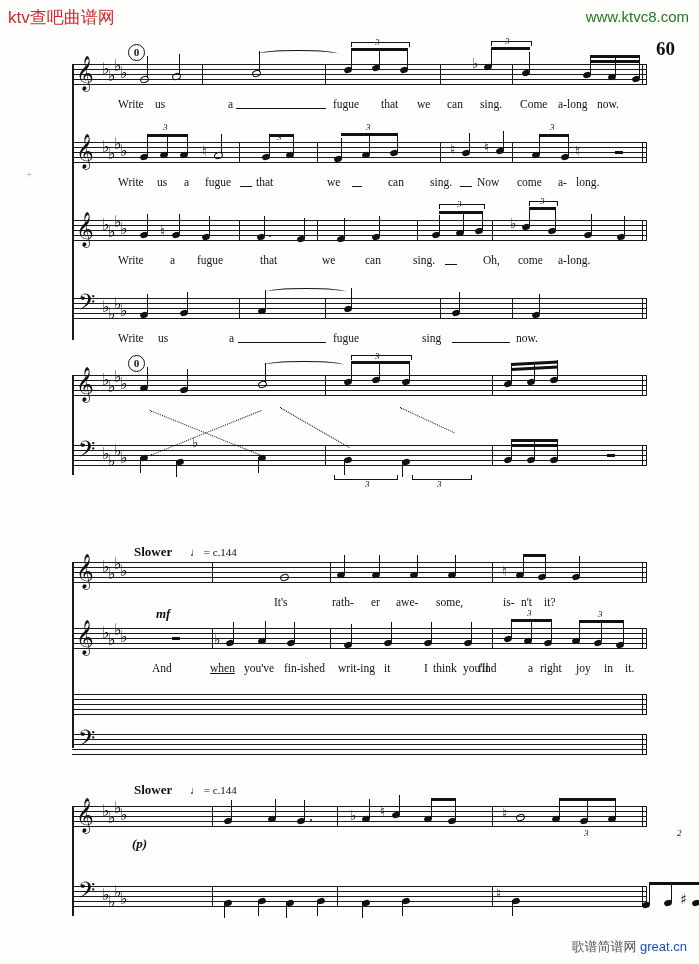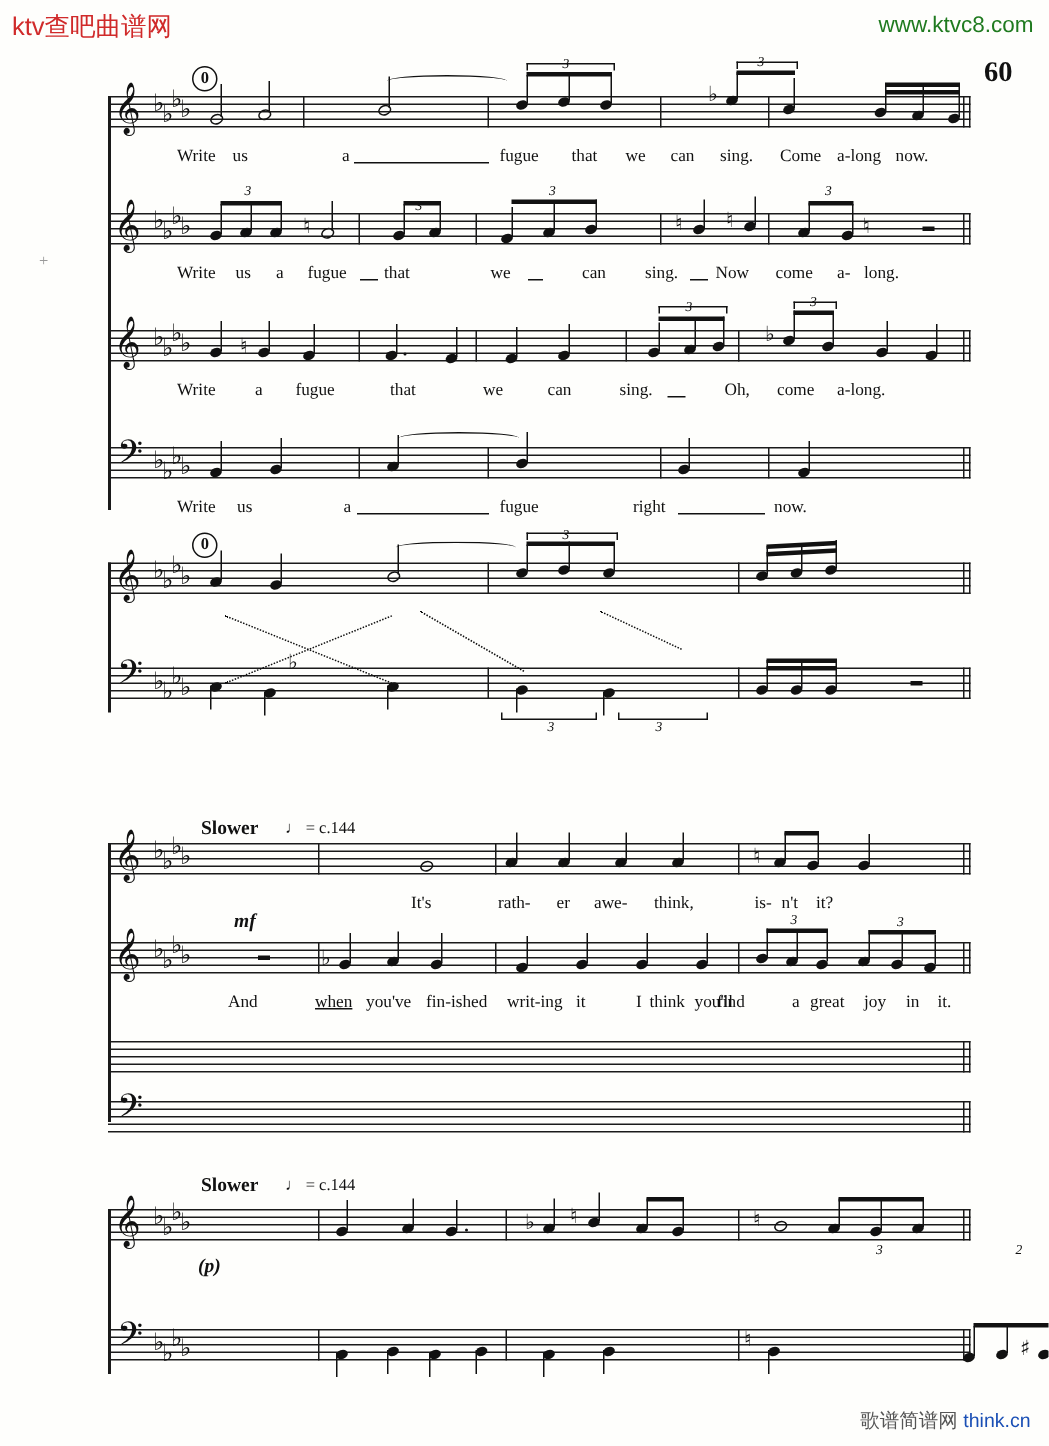--- a/index.html
+++ b/index.html
@@ -76,21 +76,21 @@
   .crosshair{position:absolute;color:#999;font-size:11px;}
 </style>
 </head>
 <body>
 
 <div class="watermark-left">ktv查吧曲谱网</div>
 <div class="watermark-right">www.ktvc8.com</div>
 <div class="page-number">60</div>
 <div class="watermark-bottom">
   <span class="grey">歌谱简谱网</span>
-  <span class="blue">think.cn</span>
+  <span class="blue">great.cn</span>
 </div>
 <div class="crosshair" style="left:26px;top:168px;">+</div>
 
 <div class="system" style="left:0;top:50px;width:699px;height:290px;">
 
   <div class="rehearsal" style="left:128px;top:-6px;">0</div>
 
   <div class="sysbracket" style="left:72px;top:14px;height:276px;"></div>
 
   <div class="staff" style="top:14px;left:72px;width:575px;">
@@ -358,21 +358,21 @@
     <div class="stem" style="left:387px;top:-6px;height:20px;"></div>
     <div class="nh" style="left:460px;top:14px;"></div>
     <div class="stem" style="left:467px;top:-4px;height:20px;"></div>
   </div>
 
   <div class="lyric" style="left:118px;top:282px;">Write</div>
   <div class="lyric" style="left:158px;top:282px;">us</div>
   <div class="lyric" style="left:229px;top:282px;">a</div>
   <div class="ext" style="left:238px;top:292px;width:88px;"></div>
   <div class="lyric" style="left:333px;top:282px;">fugue</div>
-  <div class="lyric" style="left:422px;top:282px;">right</div>
+  <div class="lyric" style="left:422px;top:282px;">sing</div>
   <div class="ext" style="left:452px;top:292px;width:58px;"></div>
   <div class="lyric" style="left:516px;top:282px;">now.</div>
 </div>
 
 <div class="system" style="left:0;top:355px;width:699px;height:130px;">
   <div class="rehearsal" style="left:128px;top:0px;">0</div>
   <div class="sysbracket" style="left:72px;top:20px;height:100px;"></div>
 
   <div class="staff" style="top:20px;left:72px;width:575px;">
     <div class="ln"></div>
@@ -512,21 +512,21 @@
     <div class="stem" style="left:473px;top:-6px;height:20px;"></div>
     <div class="beam" style="left:451px;top:-8px;width:23px;"></div>
     <div class="nh" style="left:500px;top:12px;"></div>
     <div class="stem" style="left:507px;top:-6px;height:20px;"></div>
   </div>
 
   <div class="lyric" style="left:274px;top:48px;">It's</div>
   <div class="lyric" style="left:332px;top:48px;">rath-</div>
   <div class="lyric" style="left:371px;top:48px;">er</div>
   <div class="lyric" style="left:396px;top:48px;">awe-</div>
-  <div class="lyric" style="left:436px;top:48px;">think,</div>
+  <div class="lyric" style="left:436px;top:48px;">some,</div>
   <div class="lyric" style="left:503px;top:48px;">is-</div>
   <div class="lyric" style="left:521px;top:48px;">n't</div>
   <div class="lyric" style="left:544px;top:48px;">it?</div>
 
   <div class="staff" style="top:80px;left:72px;width:575px;">
     <div class="ln"></div>
       <div class="ln"></div>
       <div class="ln"></div>
       <div class="ln"></div>
       <div class="ln"></div>
@@ -586,21 +586,21 @@
   <div class="lyric" style="left:210px;top:114px;text-decoration:underline;">when</div>
   <div class="lyric" style="left:244px;top:114px;">you've</div>
   <div class="lyric" style="left:284px;top:114px;">fin-ished</div>
   <div class="lyric" style="left:338px;top:114px;">writ-ing</div>
   <div class="lyric" style="left:384px;top:114px;">it</div>
   <div class="lyric" style="left:424px;top:114px;">I</div>
   <div class="lyric" style="left:433px;top:114px;">think</div>
   <div class="lyric" style="left:463px;top:114px;">you'll</div>
   <div class="lyric" style="left:478px;top:114px;">find</div>
   <div class="lyric" style="left:528px;top:114px;">a</div>
-  <div class="lyric" style="left:540px;top:114px;">great</div>
+  <div class="lyric" style="left:540px;top:114px;">right</div>
   <div class="lyric" style="left:576px;top:114px;">joy</div>
   <div class="lyric" style="left:604px;top:114px;">in</div>
   <div class="lyric" style="left:625px;top:114px;">it.</div>
 
   <div class="staff" style="top:146px;left:72px;width:575px;">
     <div class="ln"></div>
       <div class="ln"></div>
       <div class="ln"></div>
       <div class="ln"></div>
       <div class="ln"></div>

